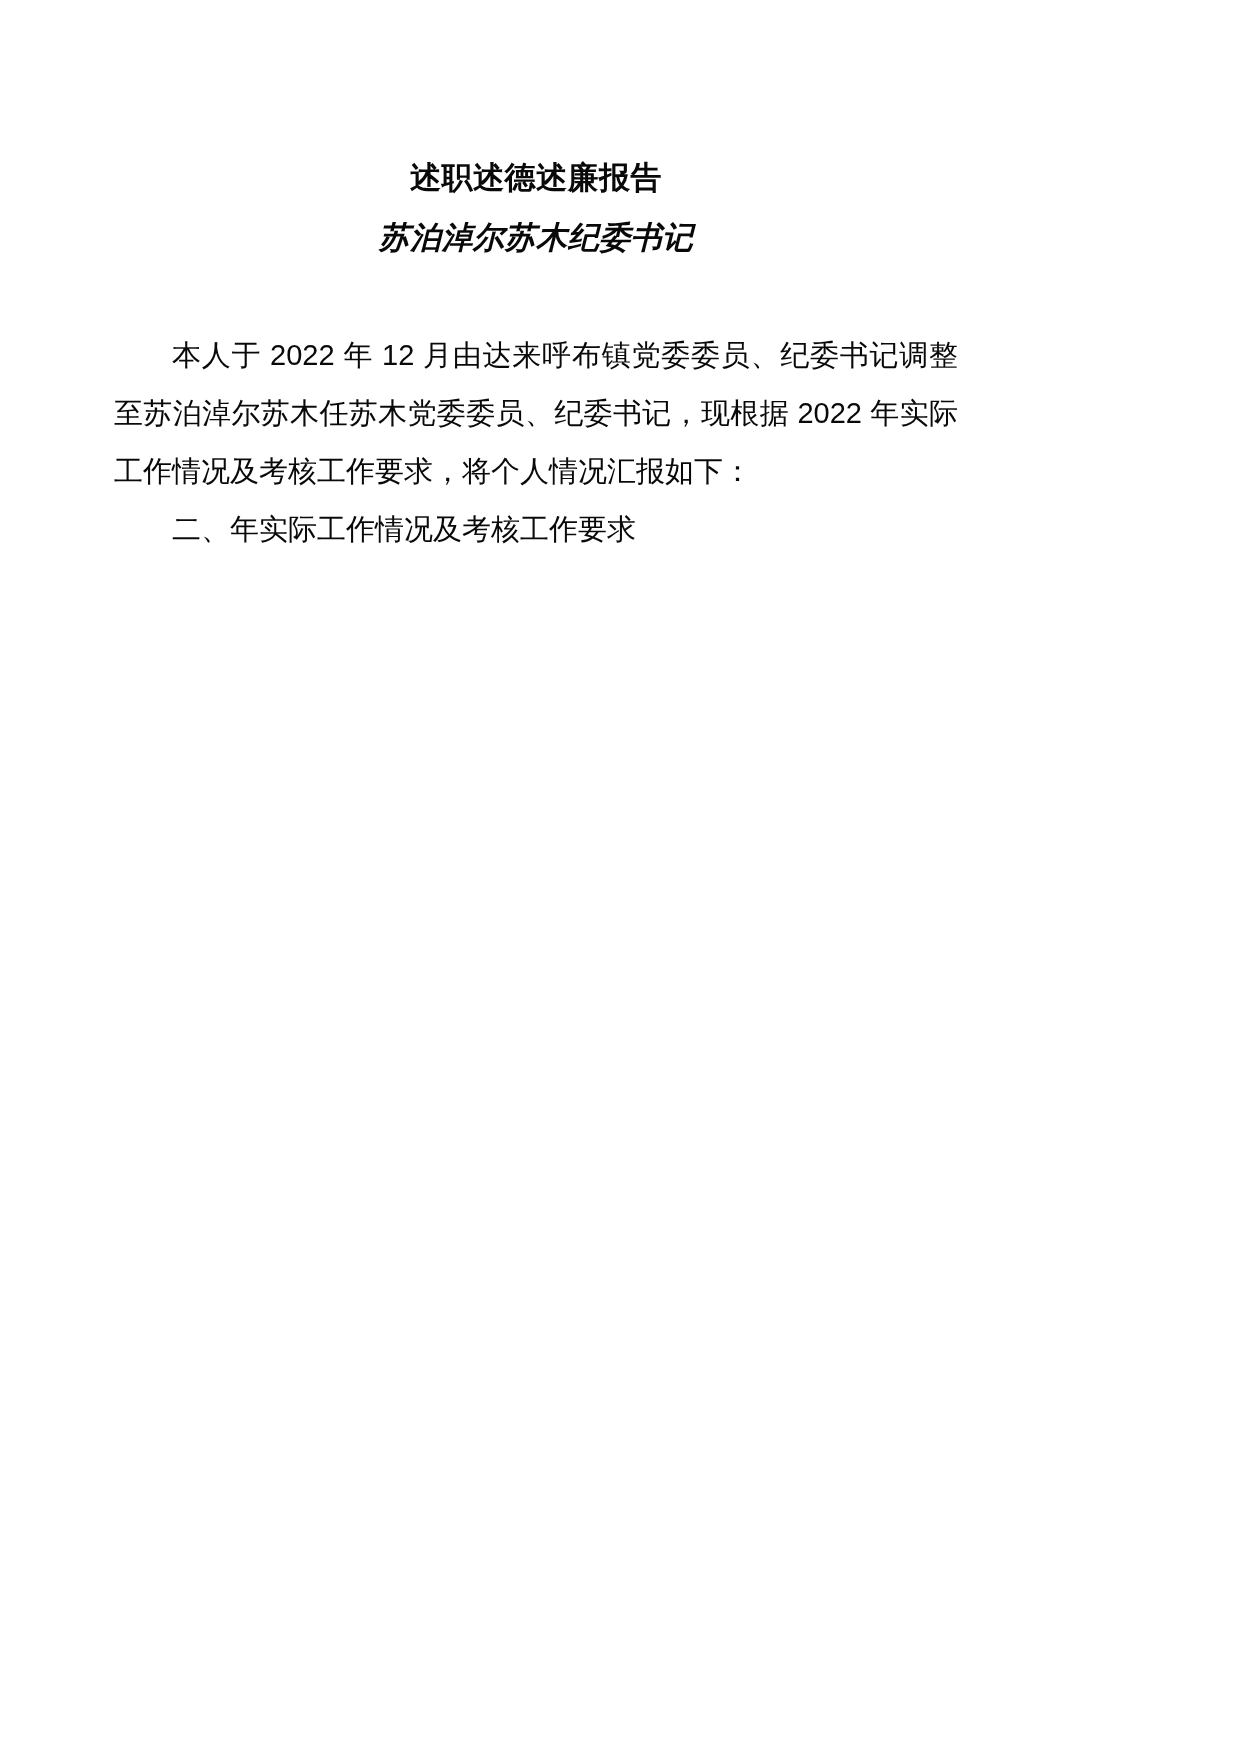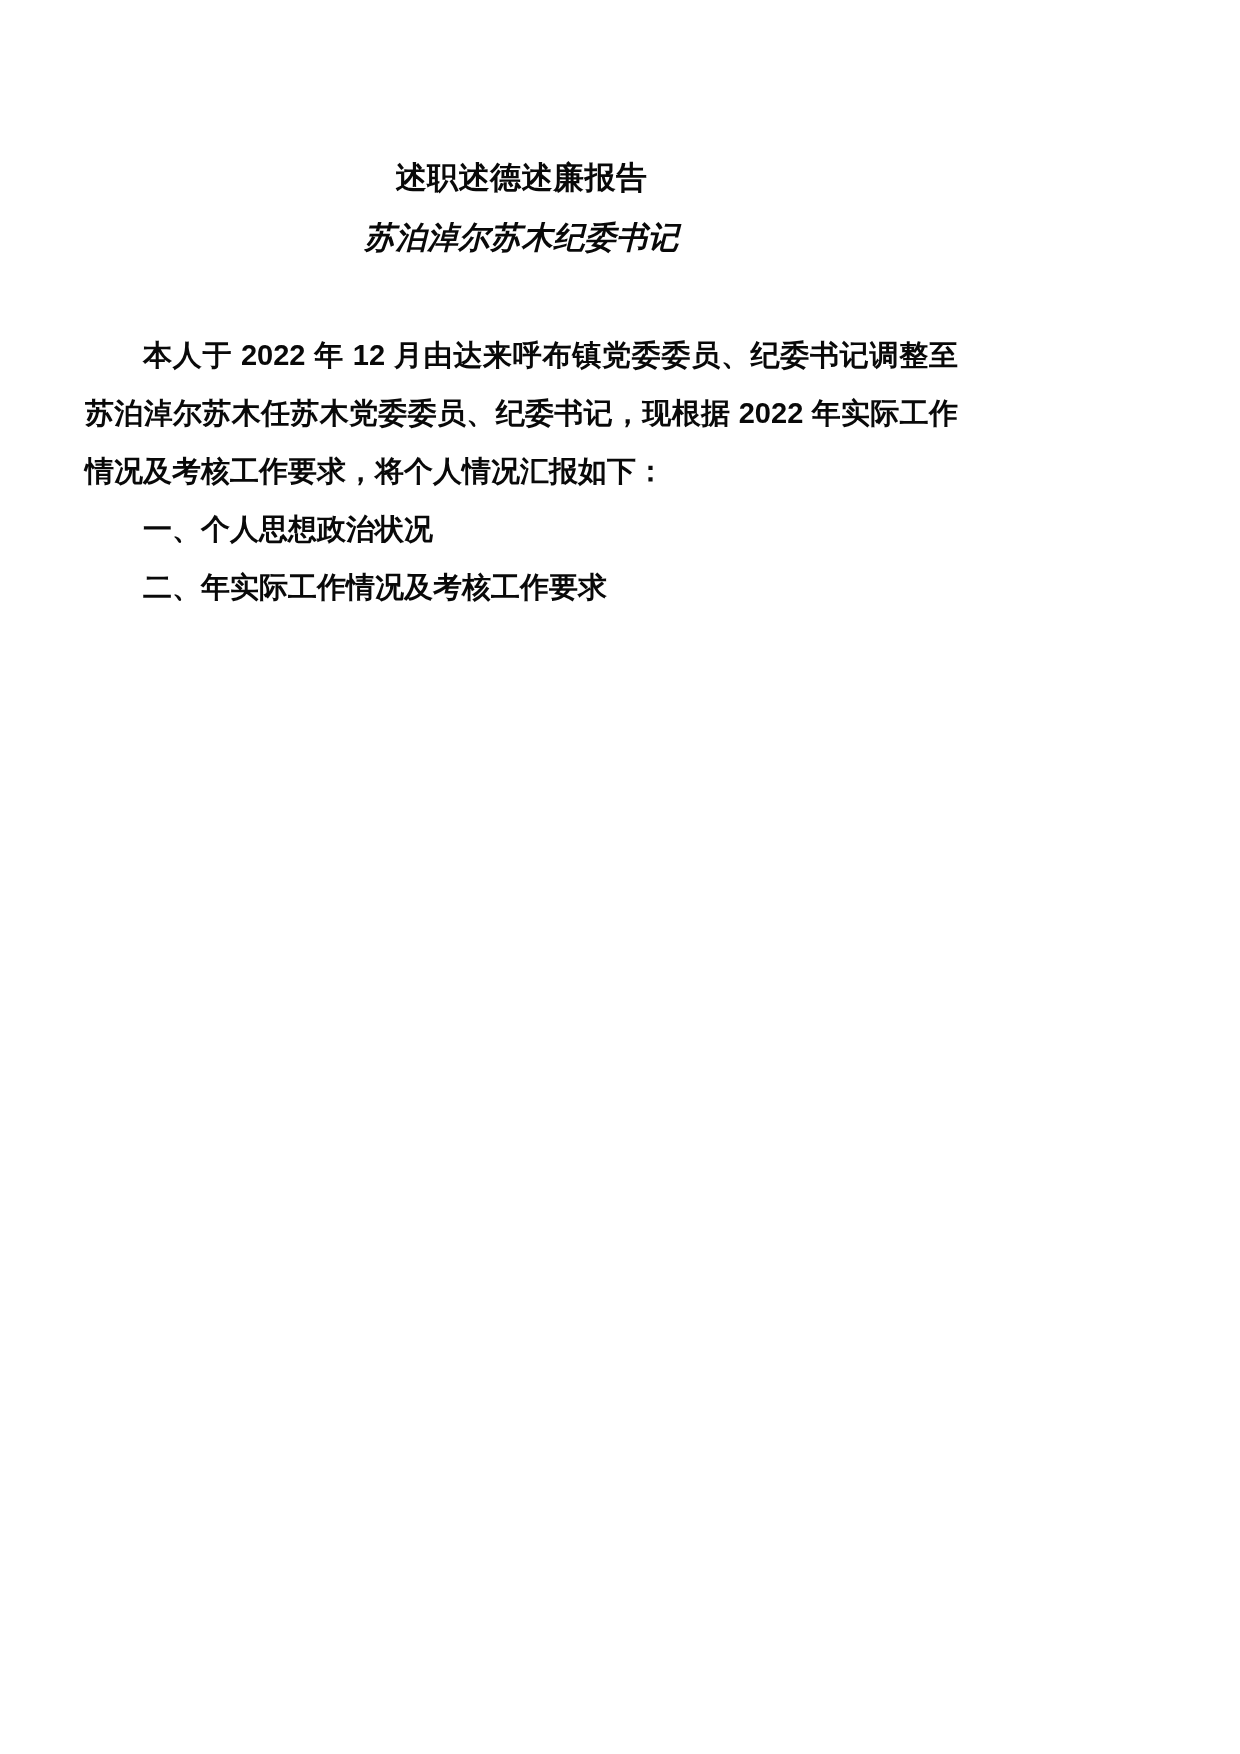--- a/index.html
+++ b/index.html
@@ -12,21 +12,21 @@
     width: 1240px;
     height: 1754px;
     background: #ffffff;
     overflow: hidden;
     font-family: "Liberation Sans", "DejaVu Sans", sans-serif;
     color: #090909;
     box-sizing: border-box;
   }
   .content {
     box-sizing: border-box;
-    padding: 148px 282px 0 85px;
+    padding: 148px 282px 0 114px;
   }
   .doc-title {
     margin: 0;
     font-size: 31px;
     font-weight: 700;
     text-align: center;
     line-height: 60px;
     letter-spacing: 0.5px;
   }
   .doc-subtitle {
@@ -42,37 +42,36 @@
     margin-top: 58px;
   }
   p.para {
     margin: 0;
     font-size: 29px;
     line-height: 58px;
     text-align: justify;
     text-justify: inter-ideograph;
     text-indent: 2em;
     word-break: break-all;
-    font-weight: 700;
+    font-weight: 400;
   }
 </style>
 </head>
 <body>
 
 <div class="page">
   <div class="content">
 
     <h1 class="doc-title">述职述德述廉报告</h1>
 
     <h2 class="doc-subtitle">苏泊淖尔苏木纪委书记</h2>
 
     <div class="body-block">
       <p class="para">本人于 2022 年 12 月由达来呼布镇党委委员、纪委书记调整至苏泊淖尔苏木任苏木党委委员、纪委书记，现根据 2022 年实际工作情况及考核工作要求，将个人情况汇报如下：</p>
 
-      <p class="para">一、个人思想政治状况</p>
 
 
       <p class="para">二、年实际工作情况及考核工作要求</p>
 
     </div>
 
   </div>
 </div>
 
 </body></html>

